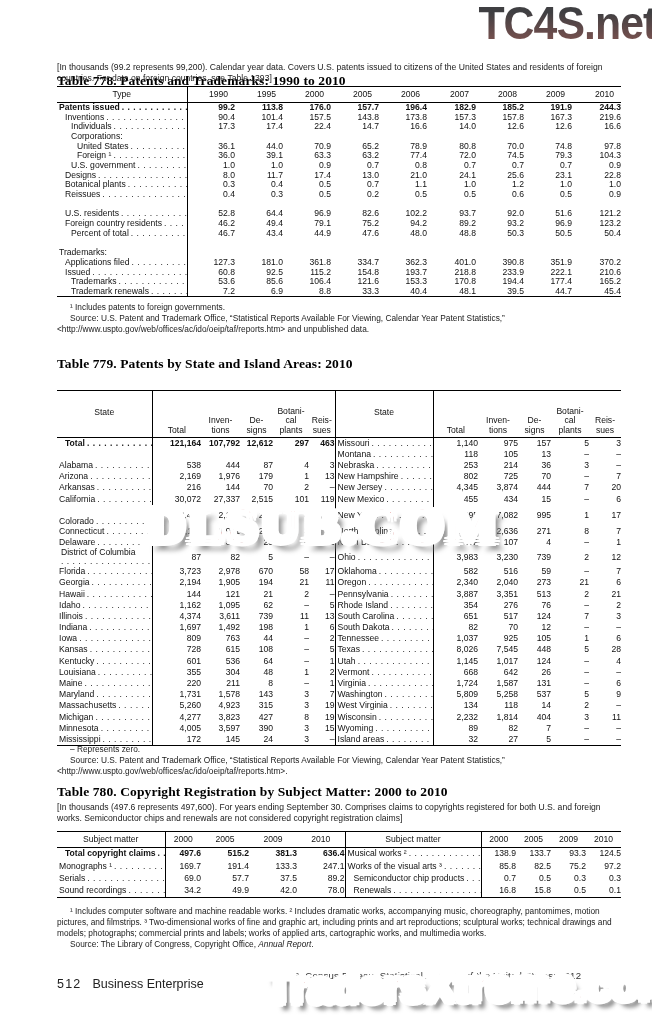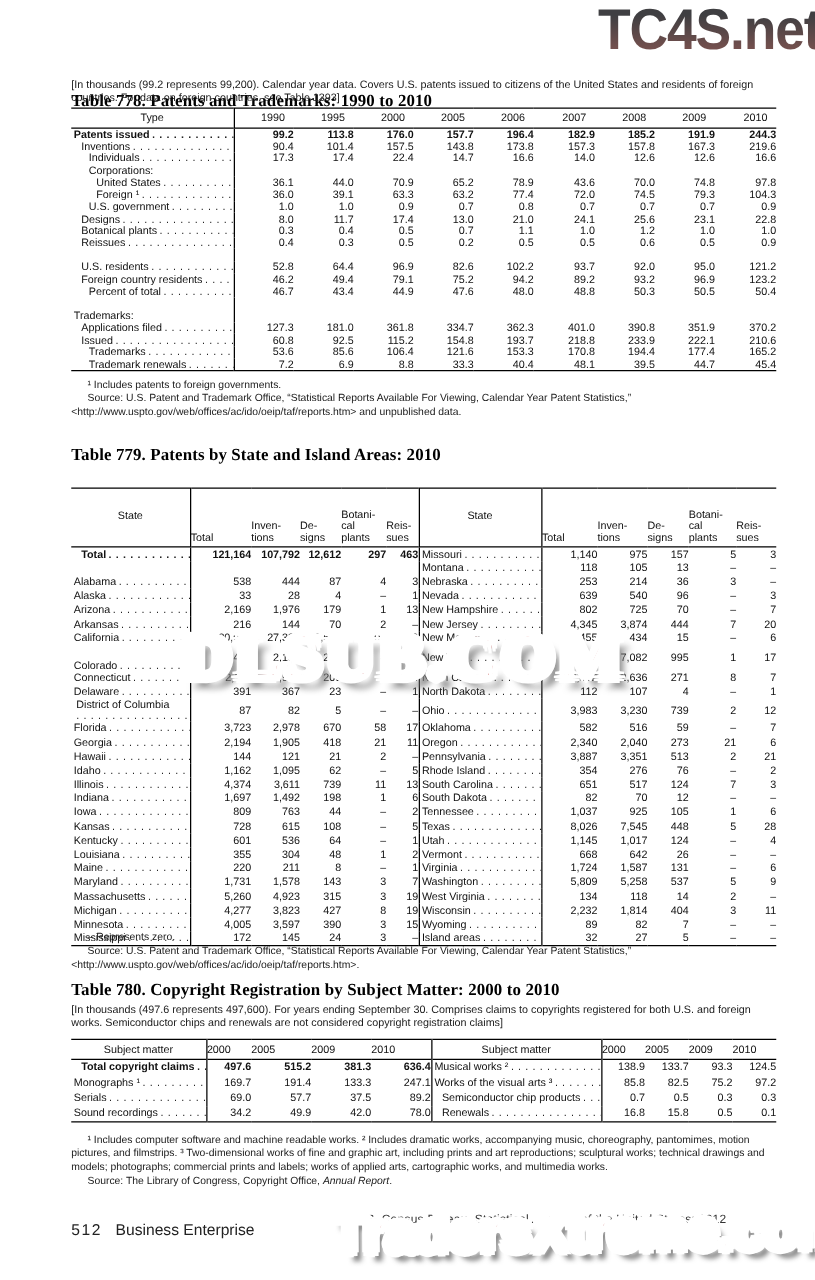--- a/index.html
+++ b/index.html
@@ -20,21 +20,21 @@
   .vl{border-left:1px solid #000;}
   .b{font-weight:700;}
   #t778 thead tr{height:16px;}
   #t778 tbody tr{height:9.7px;}
   #t778 th.th-year{text-align:right;padding-right:7px;}
   #t779 thead th{height:44px;vertical-align:bottom;padding-bottom:2px;}
   #t779 thead th.th-state{vertical-align:middle;text-align:center;}
   #t779 tbody tr{height:11.2px;}
   #t780 thead tr{height:16px;}
   #t780 tbody tr{height:12.4px;}
-  .th-col{white-space:pre-line;text-align:left;padding-right:3px;line-height:1.1;}
+  .th-col{white-space:pre-line;text-align:center;padding-right:3px;line-height:1.1;}
   .th-cen{text-align:center;}
 
   .note{position:absolute;font-size:8.3px;line-height:1.32;color:#1a1a1a;}
   .note .fn,.note .src{display:block;text-indent:13px;}
 
   .pgfoot{position:absolute;left:57px;top:977px;font-size:12.5px;color:#222;}
   .pgfoot .n{margin-right:11px;letter-spacing:1.2px;}
   .census{position:absolute;left:283px;top:970px;font-size:9.6px;color:#333;letter-spacing:.2px;white-space:nowrap;}
 
   .wm{position:absolute;white-space:nowrap;pointer-events:none;}
@@ -169,21 +169,21 @@
             <div class="lw" style="padding-left: 20px;">
               <span class="lbl">United States</span>
               <span class="dots"></span>
             </div>
           </td>
           <td class="num vl">36.1</td>
           <td class="num">44.0</td>
           <td class="num">70.9</td>
           <td class="num">65.2</td>
           <td class="num">78.9</td>
-          <td class="num">43.6</td>
+          <td class="num">80.8</td>
           <td class="num">70.0</td>
           <td class="num">74.8</td>
           <td class="num">97.8</td>
         </tr>
         <tr>
           <td class="lab">
             <div class="lw" style="padding-left: 20px;">
               <span class="lbl">Foreign ¹</span>
               <span class="dots"></span>
             </div>
@@ -289,21 +289,21 @@
               <span class="dots"></span>
             </div>
           </td>
           <td class="num vl">52.8</td>
           <td class="num">64.4</td>
           <td class="num">96.9</td>
           <td class="num">82.6</td>
           <td class="num">102.2</td>
           <td class="num">93.7</td>
           <td class="num">92.0</td>
-          <td class="num">95.0</td>
+          <td class="num">51.6</td>
           <td class="num">121.2</td>
         </tr>
         <tr>
           <td class="lab">
             <div class="lw" style="padding-left: 8px;">
               <span class="lbl">Foreign country residents</span>
               <span class="dots"></span>
             </div>
           </td>
           <td class="num vl">46.2</td>
@@ -550,44 +550,20 @@
           </td>
           <td class="num vl">253</td>
           <td class="num">214</td>
           <td class="num">36</td>
           <td class="num">3</td>
           <td class="num">–</td>
         </tr>
         <tr>
           <td class="lab">
             <div class="lw" style="padding-left: 2px;">
-              <span class="lbl">Alaska</span>
-              <span class="dots"></span>
-            </div>
-          </td>
-          <td class="num vl">33</td>
-          <td class="num">28</td>
-          <td class="num">4</td>
-          <td class="num">–</td>
-          <td class="num">1</td>
-          <td class="lab vl">
-            <div class="lw" style="padding-left: 2px;">
-              <span class="lbl">Nevada</span>
-              <span class="dots"></span>
-            </div>
-          </td>
-          <td class="num vl">639</td>
-          <td class="num">540</td>
-          <td class="num">96</td>
-          <td class="num">–</td>
-          <td class="num">3</td>
-        </tr>
-        <tr>
-          <td class="lab">
-            <div class="lw" style="padding-left: 2px;">
               <span class="lbl">Arizona</span>
               <span class="dots"></span>
             </div>
           </td>
           <td class="num vl">2,169</td>
           <td class="num">1,976</td>
           <td class="num">179</td>
           <td class="num">1</td>
           <td class="num">13</td>
           <td class="lab vl">
@@ -772,21 +748,21 @@
         </tr>
         <tr>
           <td class="lab">
             <div class="lw" style="padding-left: 2px;">
               <span class="lbl">Georgia</span>
               <span class="dots"></span>
             </div>
           </td>
           <td class="num vl">2,194</td>
           <td class="num">1,905</td>
-          <td class="num">418</td>
+          <td class="num">194</td>
           <td class="num">21</td>
           <td class="num">11</td>
           <td class="lab vl">
             <div class="lw" style="padding-left: 2px;">
               <span class="lbl">Oregon</span>
               <span class="dots"></span>
             </div>
           </td>
           <td class="num vl">2,340</td>
           <td class="num">2,040</td>

